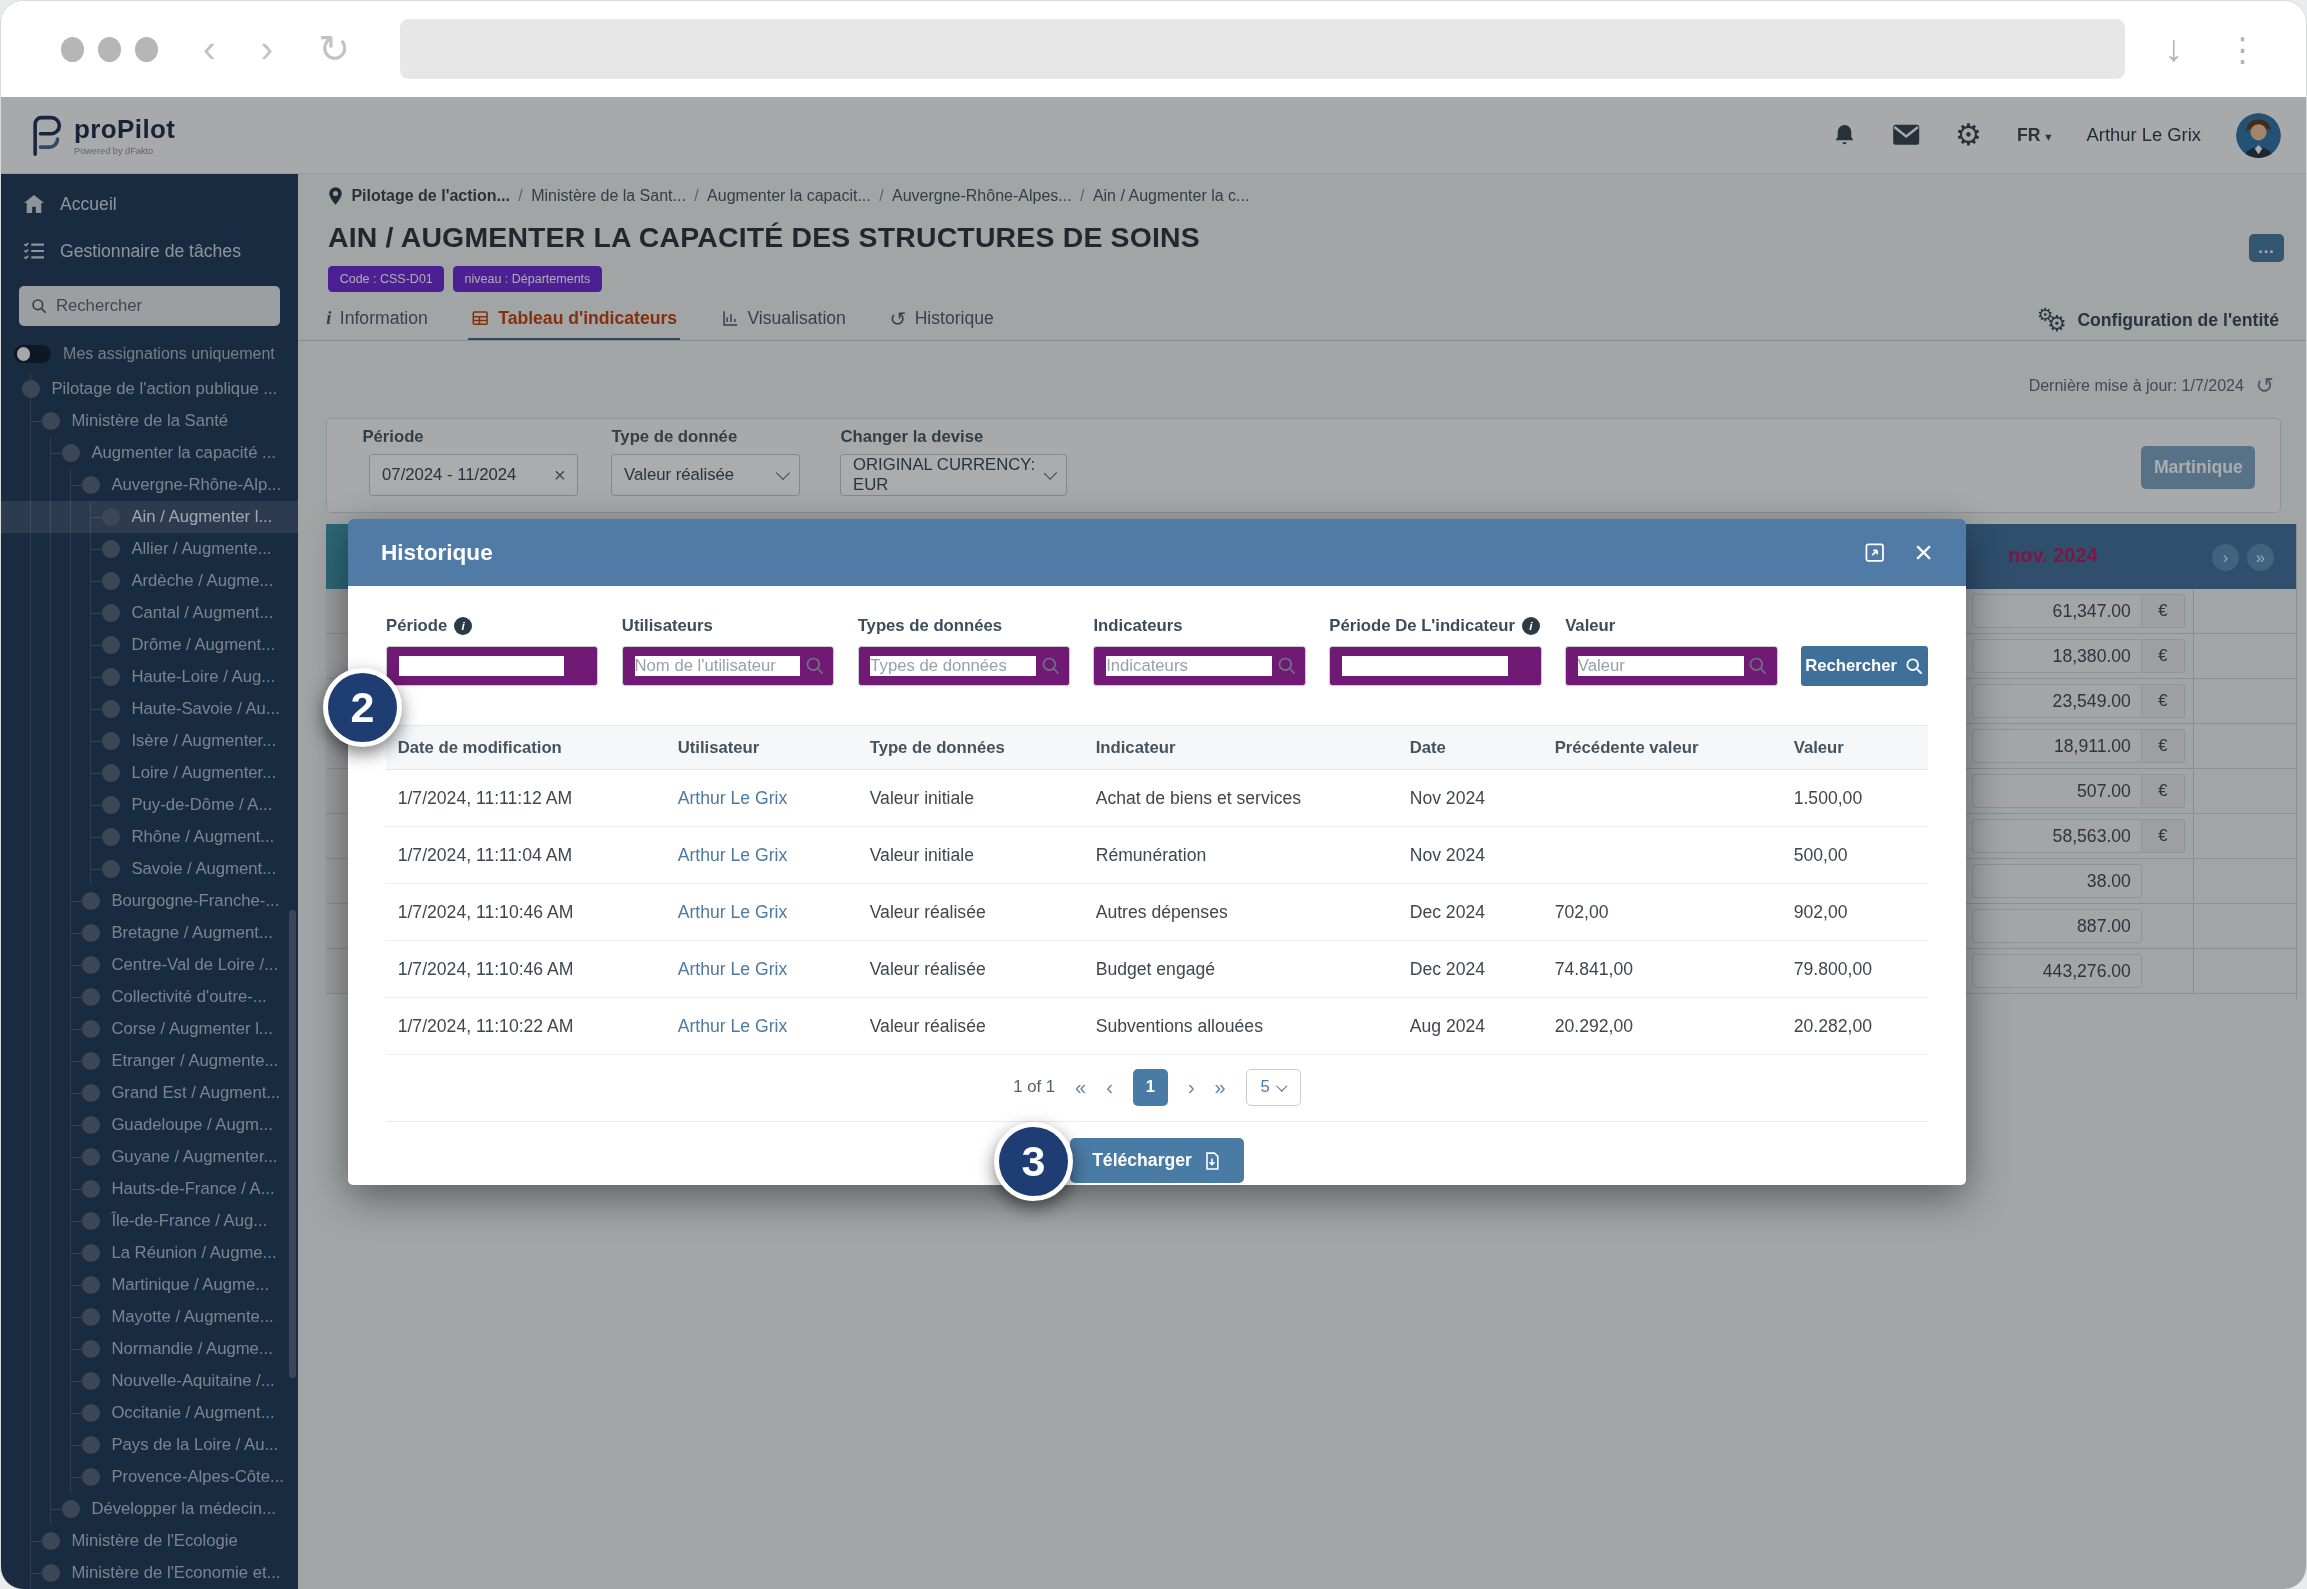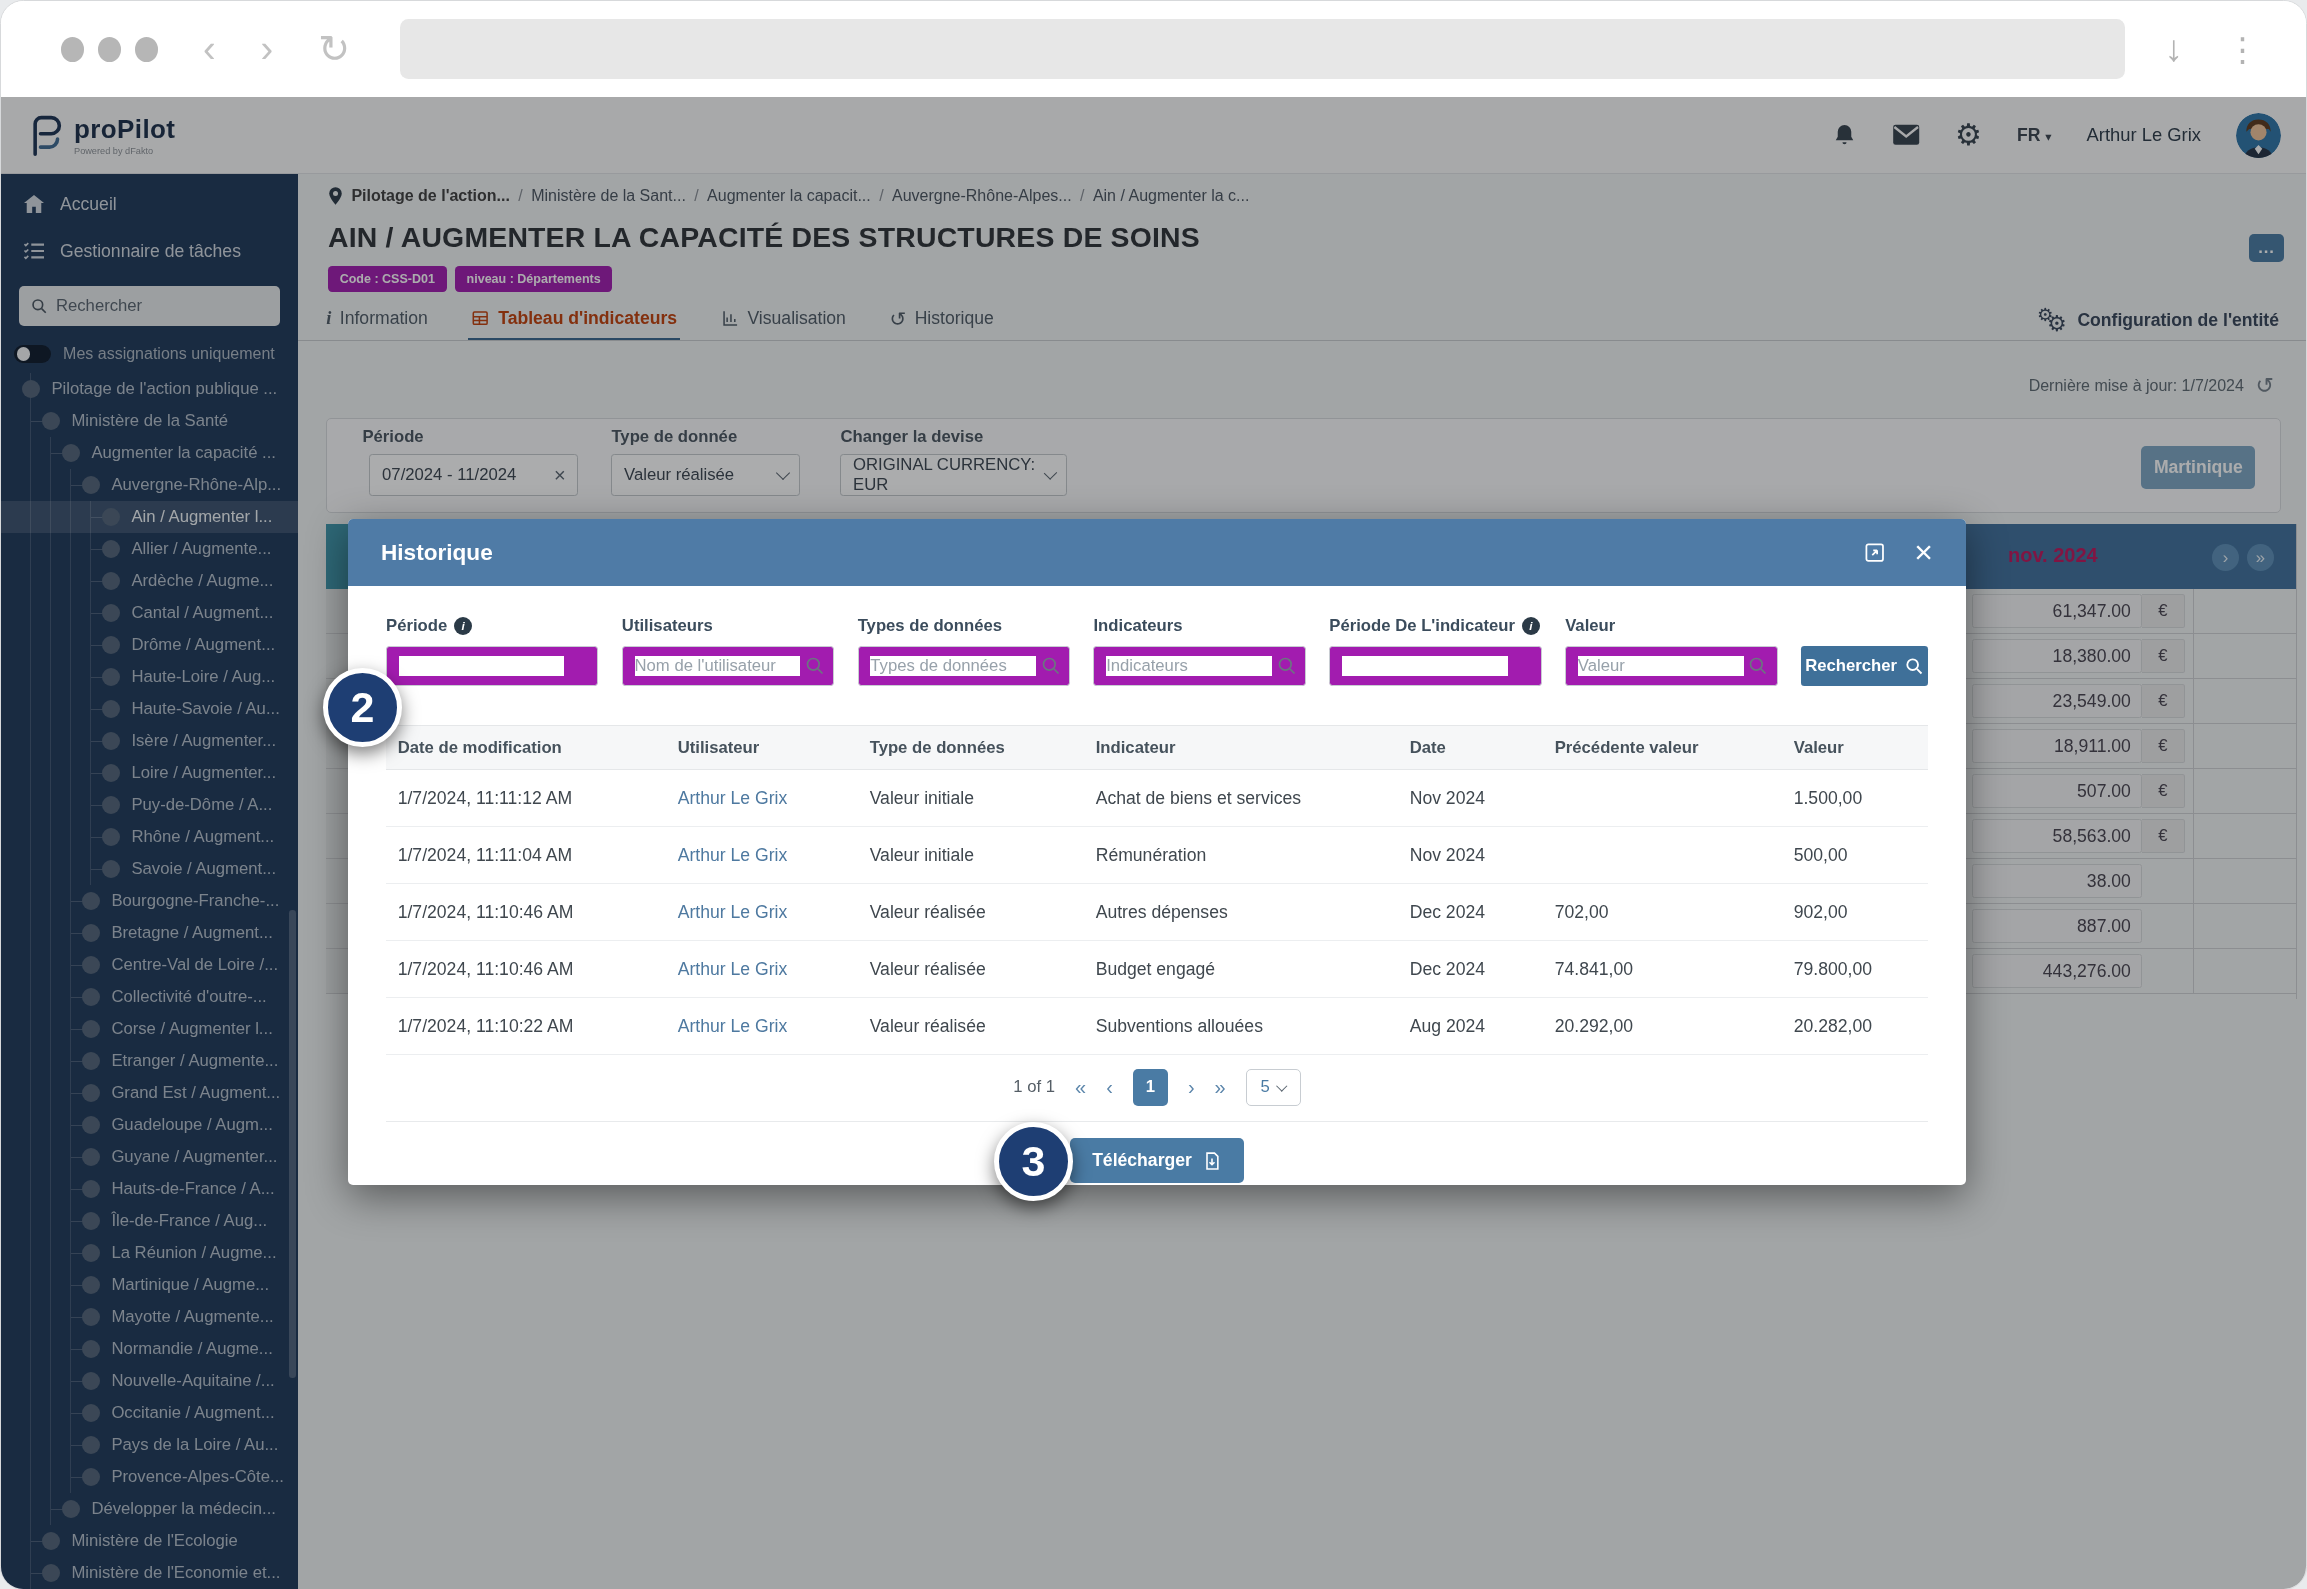--- a/index.html
+++ b/index.html
@@ -87,21 +87,21 @@
   
   .content { position:relative; flex:1; background:#f2f4f5; overflow:hidden; }
   .breadcrumb { position:absolute; left:30px; top:11.7px; display:flex; align-items:center; gap:8.4px;
                 font-size:16px; color:#4b5560; }
   .crumb { white-space:nowrap; }
   .crumb:first-of-type { font-weight:700; color:#404040; }
   .crumb-sep { color:#8a9096; }
   .page-title { position:absolute; left:30px; top:47px; font-size:28.4px; font-weight:800; color:#2f3338;
                 letter-spacing:0.2px; }
   .badge-row { position:absolute; left:30px; top:92px; display:flex; gap:8.4px; }
-  .meta-badge { background:#a21caf; color:#fff; font-size:12.5px; font-weight:700; padding:5.9px 11.7px;
+  .meta-badge { background:#6d28d9; color:#fff; font-size:12.5px; font-weight:400; padding:5.9px 11.7px;
                 border-radius:4.2px; }
   .more-btn { position:absolute; right:22px; top:60px; width:35px; height:28.4px; background:#4a7ba4;
               border-radius:5px; color:#fff; display:flex; align-items:center; justify-content:center;
               font-size:16.7px; font-weight:700; letter-spacing:0.8px; line-height:0; }
   .tabs { position:absolute; left:25px; top:125px; display:flex; gap:37px; height:42px; }
   .tab { display:flex; align-items:center; gap:8.4px; font-size:17.6px; color:#4f5b66; padding:0 3.3px;
          border-bottom:3.3px solid transparent; }
   .tab.active { color:#c2410c; font-weight:600; border-bottom-color:#3a688f; }
   .tab .ticon { display:inline-flex; }
   .tabs-line { position:absolute; left:0; right:0; top:166px; height:0.8px; background:#c9cdd0; }
@@ -162,21 +162,21 @@
   .mh-ic { color:#fff; display:inline-flex; }
   .close-x { font-size:32px; color:#fff; line-height:.8; font-weight:400; }
   .modal-body { flex:1; padding:25px 38px 0; display:flex; flex-direction:column; }
   .mfilters { display:flex; gap:23.4px; align-items:flex-end; margin-top:5px; }
   .mfield { flex:1; min-width:0; }
   .mfield .ml { display:flex; align-items:center; gap:6.7px; font-size:16.7px; font-weight:700;
                 color:#3b4c5c; margin-bottom:10px; }
   .info-dot { width:18.4px; height:18.4px; border-radius:50%; background:#2b3a47; color:#fff; font-size:11.7px;
               font-weight:700; font-style:italic; display:inline-flex; align-items:center;
               justify-content:center; flex:none; }
-  .minput { position:relative; height:40px; border:0.8px solid #c8cdd2; border-radius:3.3px; background:#a21caf;
+  .minput { position:relative; height:40px; border:0.8px solid #c8cdd2; border-radius:3.3px; background:#701a75;
             display:flex; align-items:center; padding:0 33px 0 11.7px; }
   .minput input { border:none; outline:none; width:100%; font-size:16.7px; color:#3c4651; font-family:inherit; }
   .minput input::placeholder { color:#97a1aa; }
   .minput .mag { position:absolute; right:8.4px; top:9.2px; color:#6b7680; }
   .search-btn { flex:none; height:40px; width:127px; background:#3f7099; color:#fff; border:none;
                 border-radius:3.3px; font-size:16.7px; font-weight:700; font-family:inherit; display:flex;
                 align-items:center; justify-content:center; gap:8.4px; }
   .mtable { margin-top:39px; }
   .mt-grid { display:grid; grid-template-columns:280px 192px 226px 314px 145px 239px 1fr; }
   .mt-head { background:#f6f7f8; border-top:0.8px solid #e5e7e9; border-bottom:0.8px solid #e5e7e9; }

